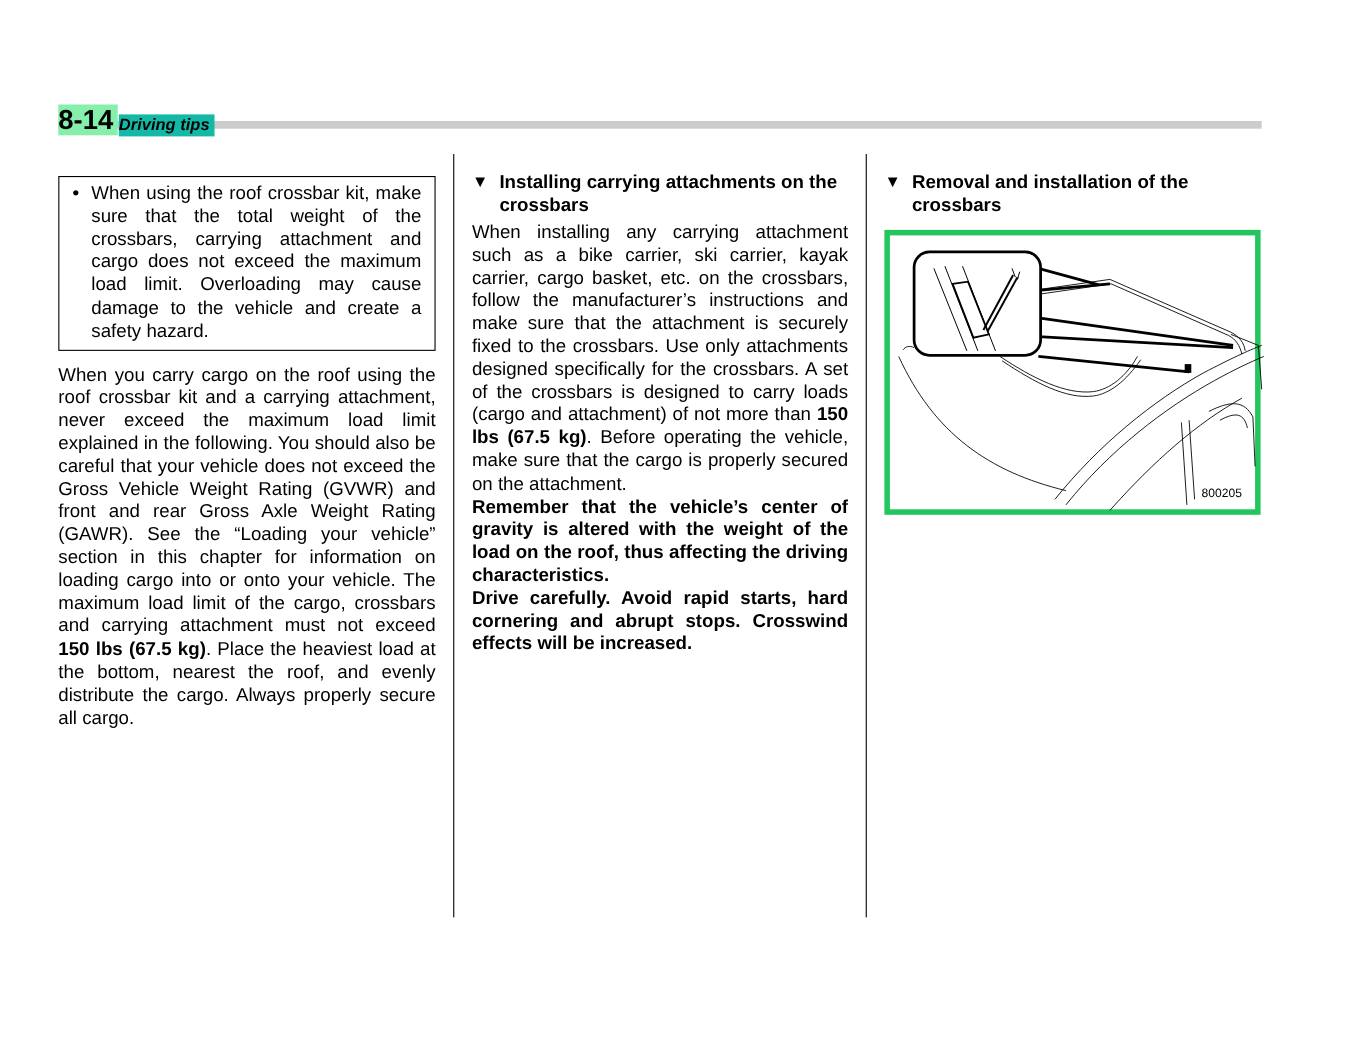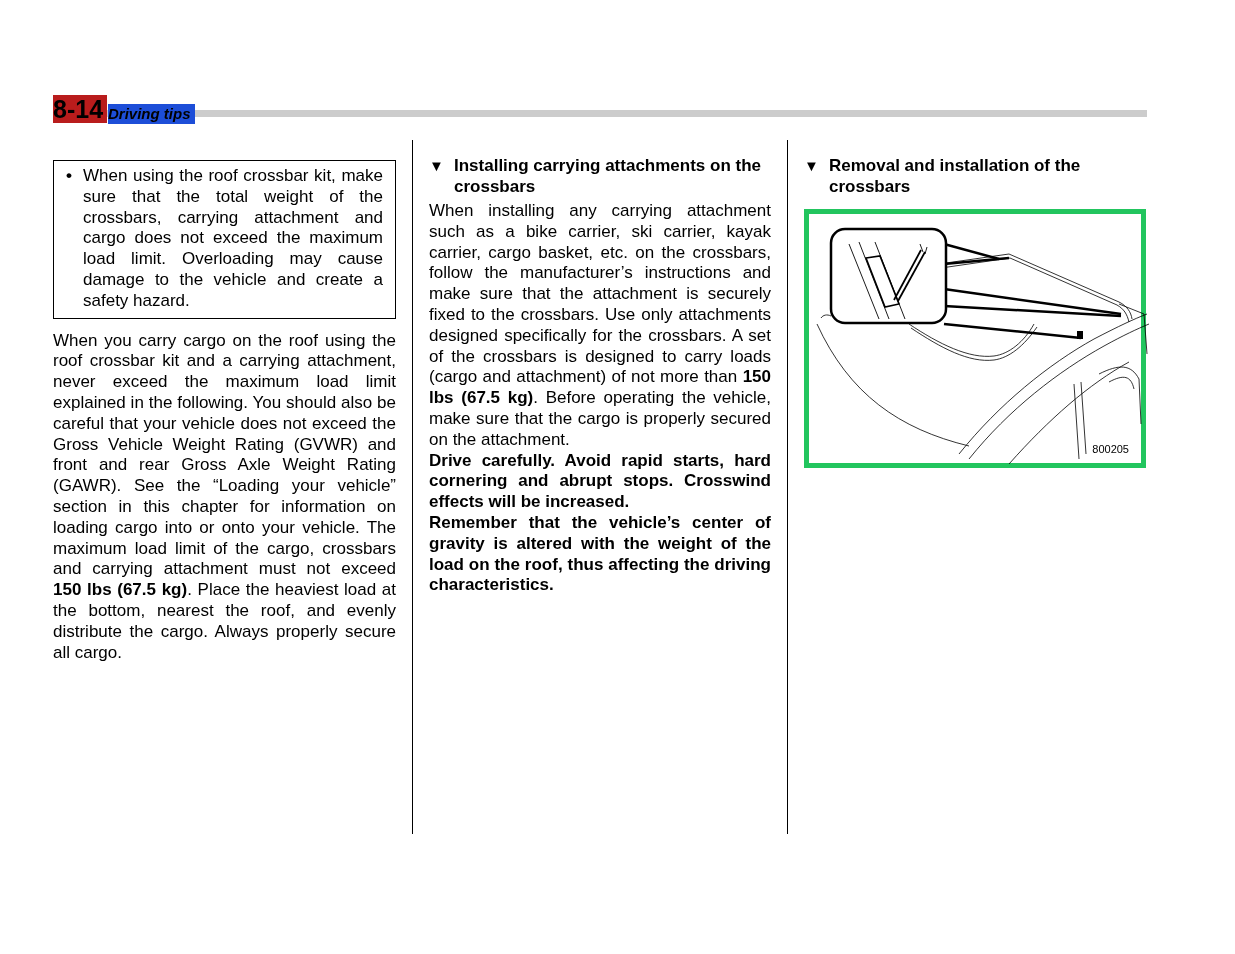--- a/index.html
+++ b/index.html
@@ -1,21 +1,21 @@
 <!DOCTYPE html>
 <html><head>
 <meta charset="utf-8">
 <style>
   html, body { margin: 0; padding: 0; background: #ffffff; }
   body { width: 1235px; height: 954px; position: relative; overflow: hidden;
          font-family: "Liberation Sans", sans-serif; color: #000; }
   .header { position: absolute; left: 53px; top: 95px; width: 1095px; height: 30px; }
   .header-bar { position: absolute; left: 0; top: 15px; width: 1094px; height: 7px; background: #cccccc; }
-  .page-num { position: absolute; left: 0; top: 0; font-size: 25px; font-weight: bold; background: #b91c1c; padding-right: 4px; line-height: 28px; }
-  .section-title { position: absolute; left: 55px; top: 9px; font-size: 15px; font-weight: bold; font-style: italic; background: #1d4ed8; padding-right: 4px; line-height: 20px; }
+  .page-num { position: absolute; left: 0; top: 0; font-size: 25px; font-weight: bold; background: #86efac; padding-right: 4px; line-height: 28px; }
+  .section-title { position: absolute; left: 55px; top: 9px; font-size: 15px; font-weight: bold; font-style: italic; background: #14b8a6; padding-right: 4px; line-height: 20px; }
   .divider { position: absolute; width: 1px; background: #000; top: 140px; height: 694px; }
   .col { position: absolute; top: 155px; }
   .col p, .col .txt { font-size: 17px; line-height: 20.8px; text-align: justify; margin: 0; }
   .warnbox { border: 1px solid #000; padding: 5px 12px 6px 12px; box-sizing: border-box; width: 343px; }
   .warnbox .bullet-row { display: flex; }
   .warnbox .bullet { width: 17px; flex: none; font-weight: bold; font-size: 17px; line-height: 20.8px; text-indent: 0; }
   .warnbox .wtxt { font-weight: normal; font-size: 17px; line-height: 20.8px; text-align: justify; }
   .heading { display: flex; font-weight: bold; font-size: 17px; line-height: 21px; margin-bottom: 4px; }
   .heading .tri { width: 25px; flex: none; font-size: 15px; }
   .note-title { font-weight: bold; font-size: 21px; line-height: 24px; margin-top: 11px; }
@@ -48,22 +48,22 @@
 </div>
 
 <div class="col" style="left:429px; width:342px;">
   <div class="heading">
     <span class="tri">▼</span>
     <span>Installing carrying attachments on the crossbars</span>
   </div>
   <p>
     <span>When installing any carrying attachment such as a bike carrier, ski carrier, kayak carrier, cargo basket, etc. on the crossbars, follow the manufacturer’s instructions and make sure that the attachment is securely fixed to the crossbars. Use only attachments designed specifically for the crossbars. A set of the crossbars is designed to carry loads (cargo and attachment) of not more than </span><b>150 lbs (67.5 kg)</b><span>. Before operating the vehicle, make sure that the cargo is properly secured on the attachment.</span>
   </p>
+  <div class="note-body">Remember that the vehicle’s center of gravity is altered with the weight of the load on the roof, thus affecting the driving characteristics.</div>
   <div class="note-body">Drive carefully. Avoid rapid starts, hard cornering and abrupt stops. Crosswind effects will be increased.</div>
-  <div class="note-body">Remember that the vehicle’s center of gravity is altered with the weight of the load on the roof, thus affecting the driving characteristics.</div>
 </div>
 
 <div class="col" style="left:804px; width:343px;">
   <div class="heading">
     <span class="tri">▼</span>
     <span>Removal and installation of the crossbars</span>
   </div>
   <div class="figure">
     <svg width="340" height="257" viewBox="0 0 340 257">
       <g fill="none" stroke="#000" stroke-width="0.8">

